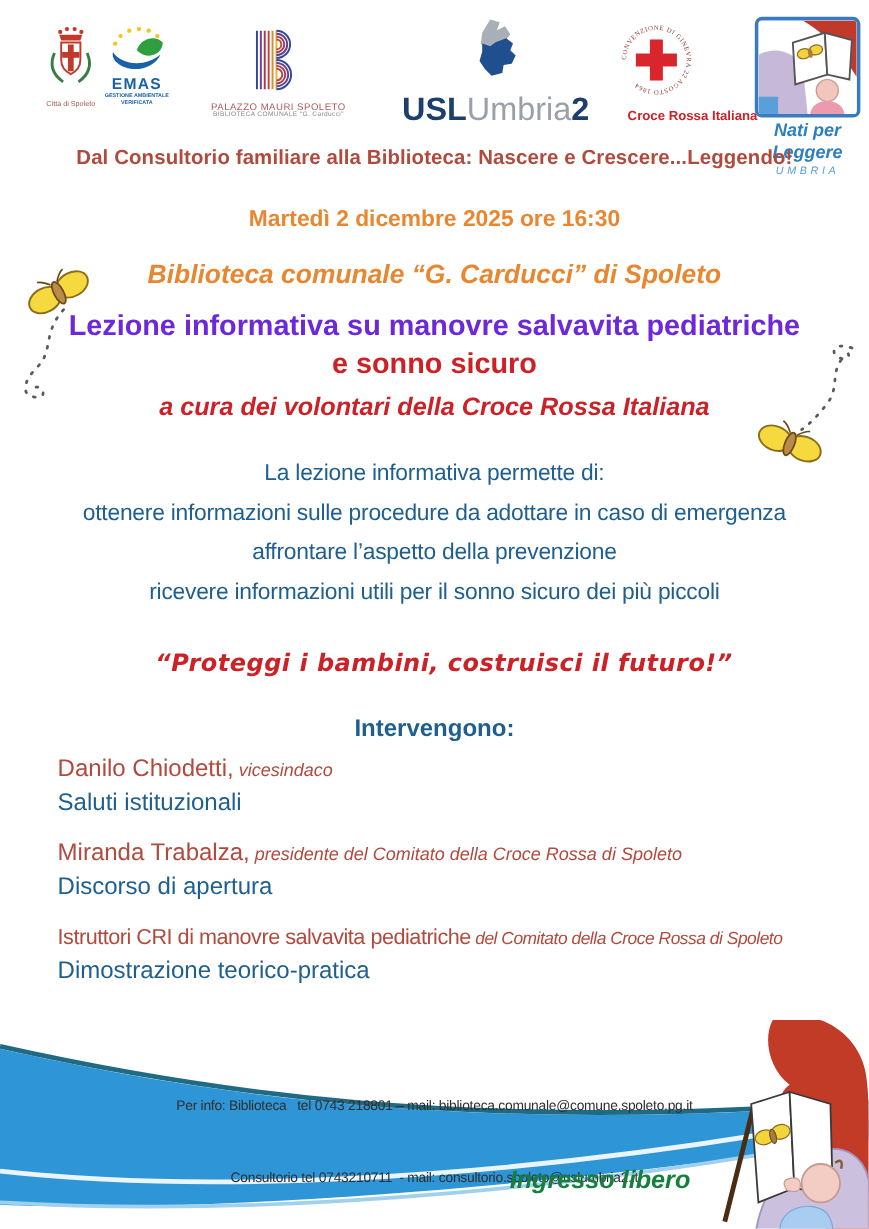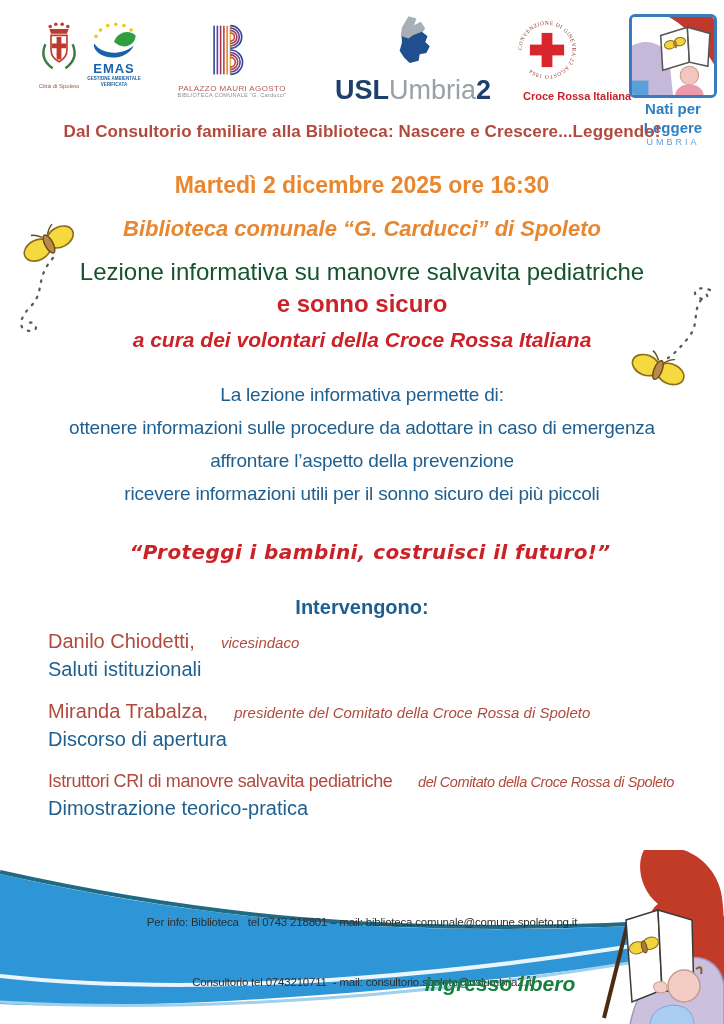--- a/index.html
+++ b/index.html
@@ -22,37 +22,37 @@
   .usl-1{font-size:27px;font-weight:800;color:#1d3f6b;}
   .usl-2{font-size:27px;color:#9aa0a6;}
   .usl-3{font-size:27px;font-weight:800;color:#1d3f6b;}
   .cri-cap{font-size:11px;font-weight:bold;color:#cc2127;margin-top:2px;white-space:nowrap;margin-left:35px;}
   .npl-box{width:82px;height:78px;border:3px solid #3a7bbf;border-radius:6px;overflow:hidden;background:#fff;margin:0 auto;}
   .npl-t1{font-size:15px;font-weight:800;color:#2d7fc1;line-height:16px;margin-top:3px;}
   .npl-t3{font-size:9px;color:#5aa0d8;letter-spacing:3px;margin-top:2px;}
 
   .tagline{top:122px;font-size:17px;font-weight:600;color:#b14a3d;letter-spacing:.1px;}
 
-  .date{top:172px;font-size:23px;font-weight:800;color:#e8872f;}
+  .date{top:172px;font-size:19px;font-weight:800;color:#e8872f;}
   .venue{top:216px;font-size:22px;font-weight:600;font-style:italic;color:#e8872f;}
 
-  .title1{top:258px;font-size:24px;font-weight:400;color:#14532d;}
+  .title1{top:258px;font-size:24px;font-weight:700;color:#6d28d9;}
   .title2{top:290px;font-size:24px;font-weight:800;color:#cb2127;}
   .organizer{top:328px;font-size:21px;font-weight:600;font-style:italic;color:#cb2127;}
 
   .body-text{top:378px;font-size:19px;font-weight:500;color:#1e5f90;line-height:33px;letter-spacing:-.2px;}
 
   .quote{top:540px;font-size:20px;font-weight:bold;font-style:italic;color:#cb2127;
          font-family:"DejaVu Sans",sans-serif;letter-spacing:.4px;padding-left:16px;}
 
   .speakers-heading{top:596px;font-size:20px;font-weight:600;color:#1e5f90;}
   .speakers{position:absolute;left:48px;top:628px;width:662px;}
   .speaker{margin-bottom:16px;}
   .name-line{font-size:20px;color:#b14a3d;line-height:26px;white-space:nowrap;}
-  .name-line .role{font-style:italic;font-size:15px;margin-left:22px;}
+  .name-line .role{font-style:italic;font-size:15px;}
   .speaker.small .name-line{font-size:18px;letter-spacing:-.4px;}
   .speaker.small .role{font-size:14.5px;}
   .contrib{font-size:20px;color:#1e5f90;line-height:26px;}
 
   .footer-info{top:872px;font-size:11.5px;color:#2e2e2e;line-height:20px;letter-spacing:-.2px;z-index:5;white-space:pre-wrap;}
   .admission{top:972px;left:400px;width:200px;text-align:center;font-size:21px;font-weight:600;font-style:italic;color:#15803d;z-index:6;}
 
   .wave{left:0;top:858px;z-index:1;}
   .illus{left:592px;top:850px;z-index:4;}
   .bfly-left{left:5px;top:218px;}
@@ -109,21 +109,21 @@
         <path d="M30,6 a14,14 0 1 1 0,28" stroke="#31479e"></path>
         <path d="M30,9 a11,11 0 1 1 0,22" stroke="#6a3f92"></path>
         <path d="M30,12 a8,8 0 1 1 0,16" stroke="#a03a56"></path>
         <path d="M30,15 a5,5 0 1 1 0,10" stroke="#c4443a"></path>
         <path d="M30,36 a15,15 0 1 1 0,30" stroke="#31479e"></path>
         <path d="M30,39 a12,12 0 1 1 0,24" stroke="#6a3f92"></path>
         <path d="M30,42 a9,9 0 1 1 0,18" stroke="#a03a56"></path>
         <path d="M30,45 a6,6 0 1 1 0,12" stroke="#c4443a"></path>
       </g>
     </svg>
-    <div class="palazzo-l1">PALAZZO MAURI AGOSTO</div>
+    <div class="palazzo-l1">PALAZZO MAURI SPOLETO</div>
     <div class="palazzo-l2">BIBLIOTECA COMUNALE “G. Carducci”</div>
   </div>
 
   <div class="logo" style="left:338px;top:14px;width:150px;">
     <svg width="54" height="58" viewBox="0 0 48 52">
       <path d="M20,2 l7,2 -2,6 6,-3 4,6 -3,4 2,5 -8,3 -4,3 -6,-2 -3,-6 1,-8 Z" fill="#a9afb6"></path>
       <path d="M14,20 l6,2 4,-3 8,-3 5,4 -2,5 4,4 -3,6 -6,1 -1,6 -8,2 -5,-5 -4,-6 2,-7 Z" fill="#1f4f8f"></path>
     </svg>
     <div class="usl-text">
       <span class="usl-1">USL</span>
@@ -142,21 +142,21 @@
         <textPath href="#cr-ring">CONVENZIONE DI GINEVRA 22 AGOSTO 1864</textPath>
       </text>
       <g fill="#d8262c">
         <rect x="34" y="21" width="12" height="38"></rect>
         <rect x="21" y="34" width="38" height="12"></rect>
       </g>
     </svg>
     <div class="cri-cap">Croce Rossa Italiana</div>
   </div>
 
-  <div class="logo" style="left:627px;top:14px;width:92px;">
+  <div class="logo" style="left:627px;top:14px;width:92px;font-style:italic;">
     <div class="npl-box">
       <svg width="82" height="78" viewBox="0 0 80 76">
         <rect x="0" y="0" width="80" height="76" fill="#ffffff"></rect>
         <path d="M36,0 H80 V46 C64,20 50,8 36,0 Z" fill="#c0392b"></path>
         <path d="M0,28 C14,20 30,26 36,38 L40,76 H0 Z" fill="#c5b8d8"></path>
         <rect x="0" y="62" width="16" height="14" fill="#5aa0d8"></rect>
         <g stroke="#555" stroke-width="1.5" fill="#ffffff">
           <path d="M28,18 L54,10 L56,44 L30,52 Z"></path>
           <path d="M54,10 L76,16 L74,48 L56,44 Z"></path>
         </g>

